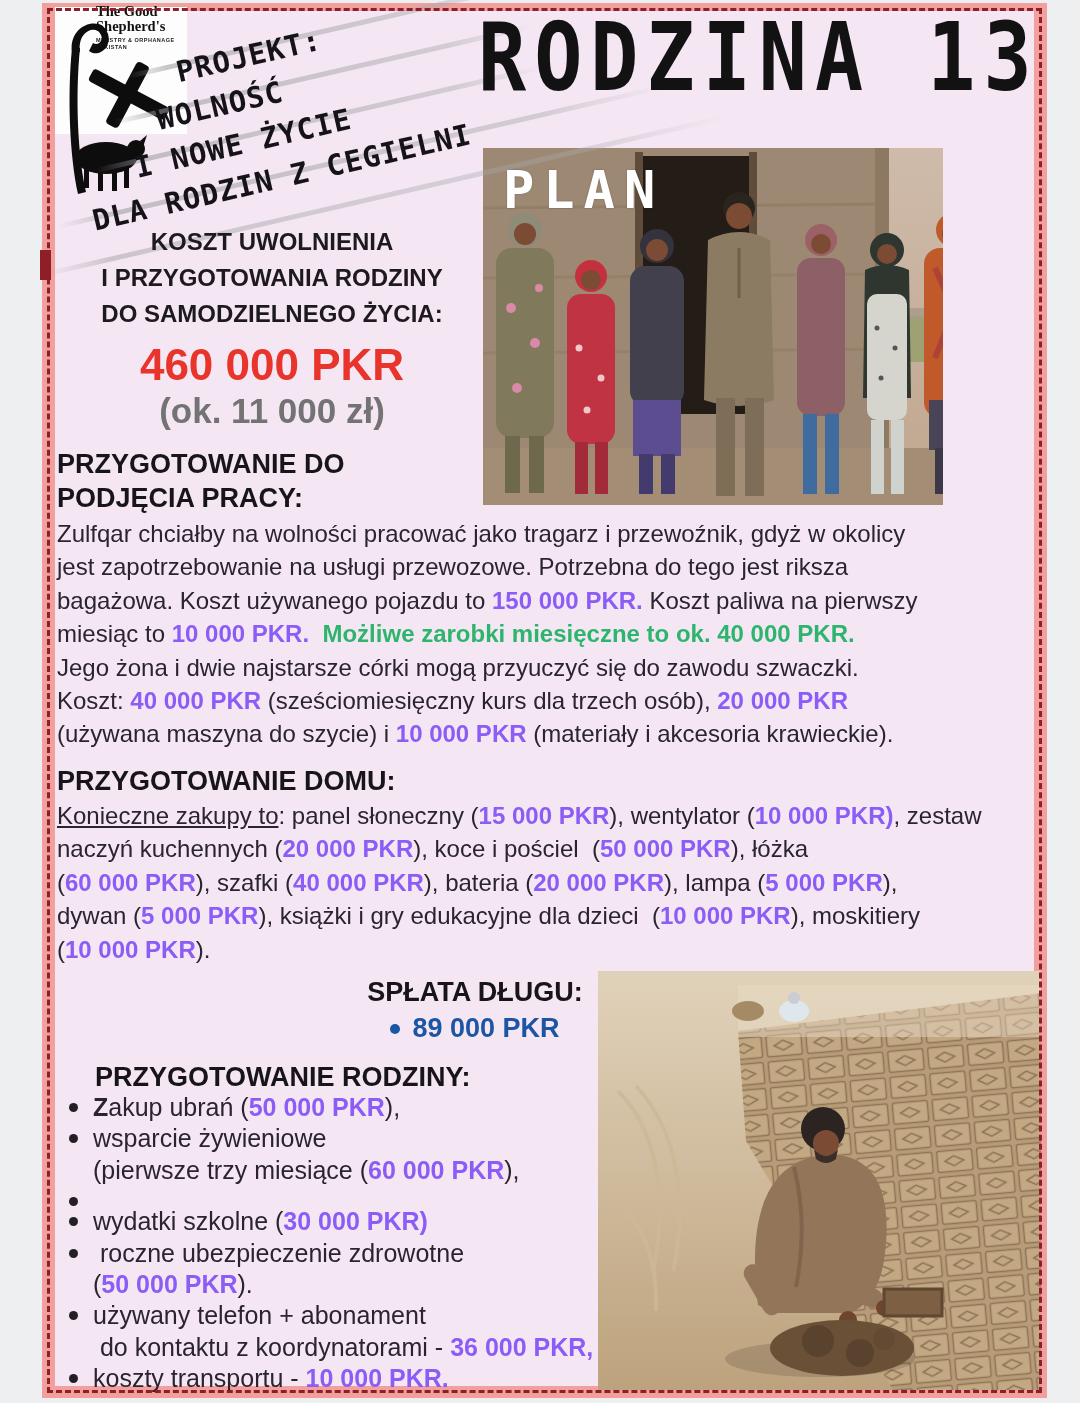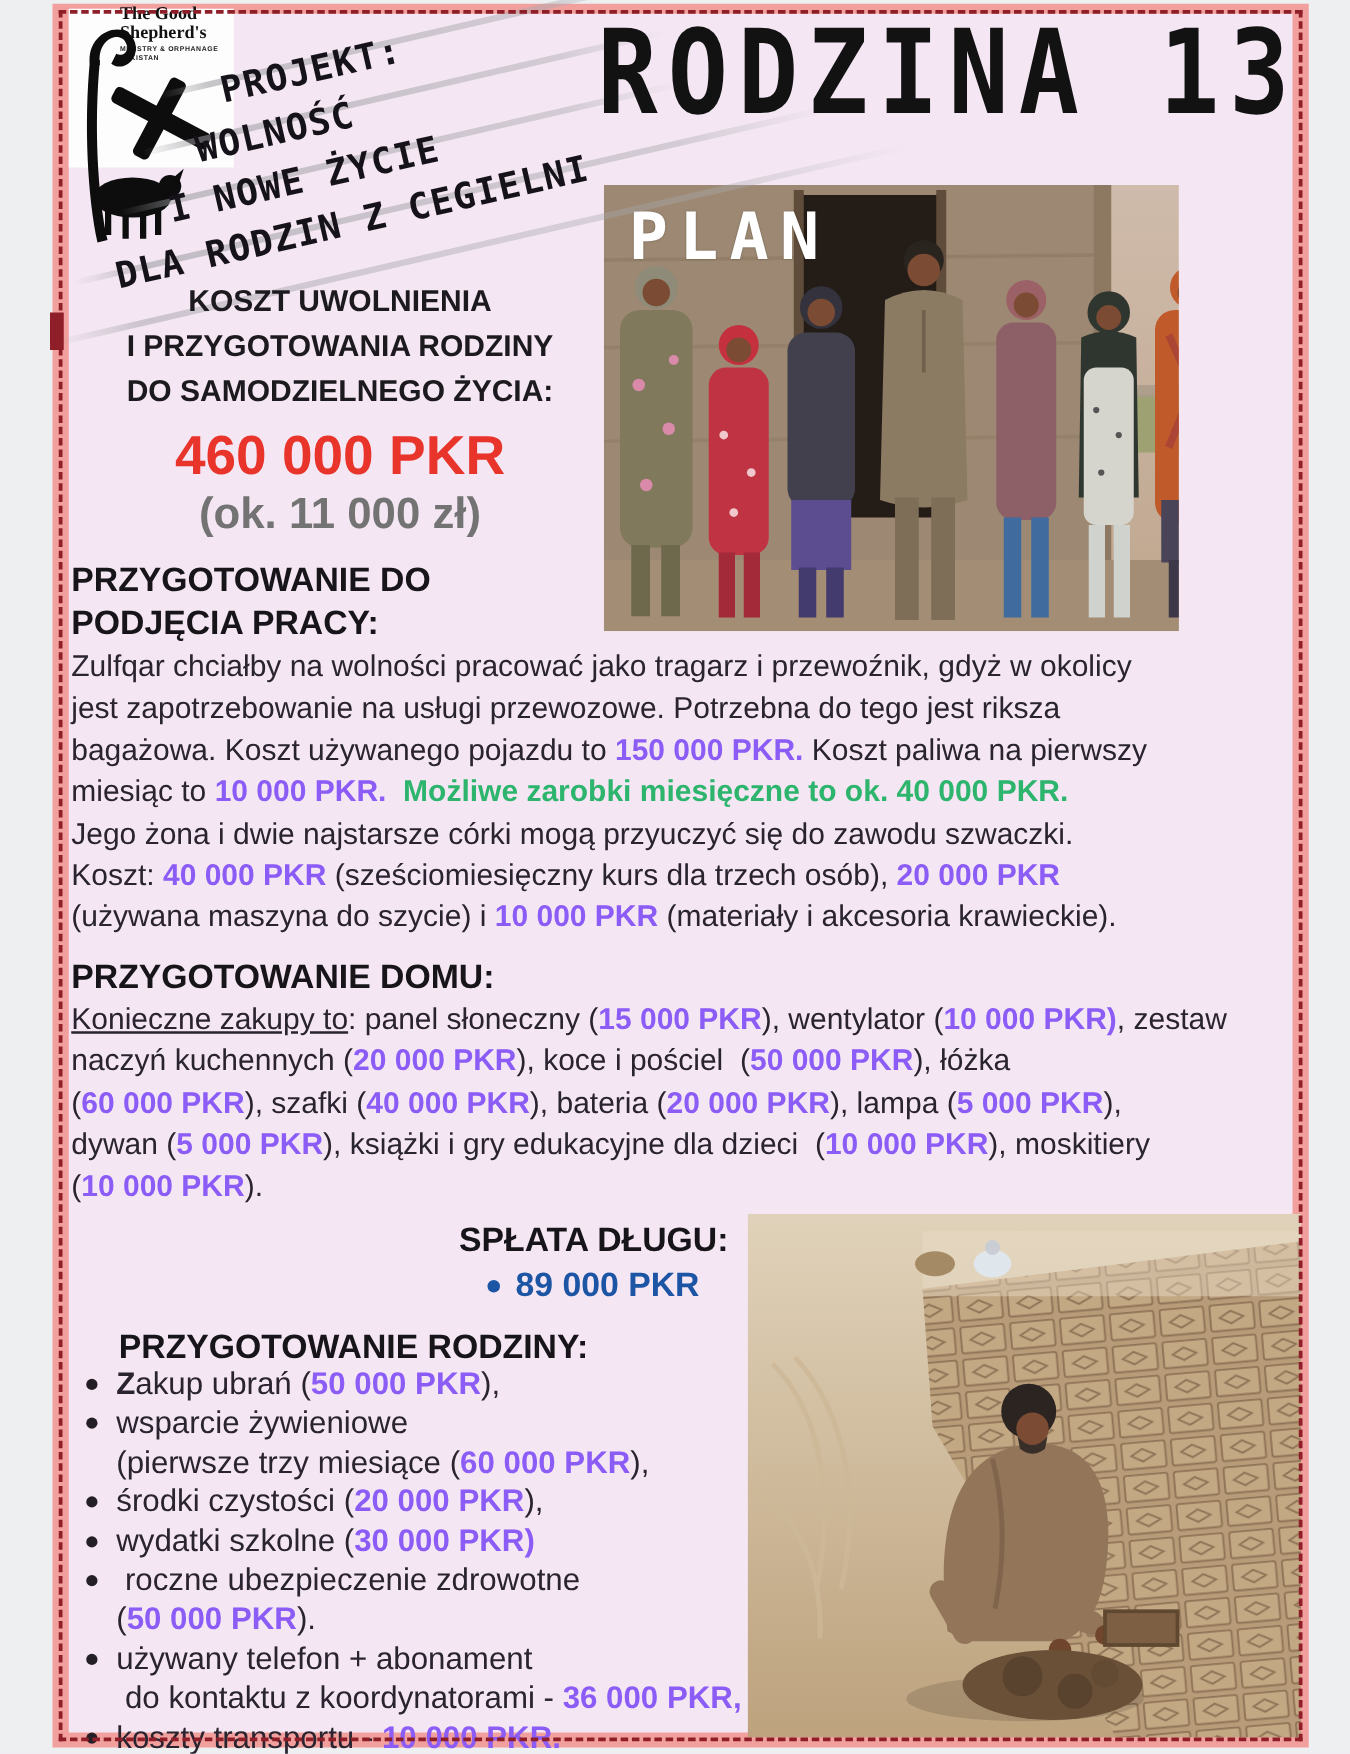--- a/index.html
+++ b/index.html
@@ -307,21 +307,20 @@
       <span class="dot"></span>
       <span class="bullet-text"><span class="seg-bb">Z</span><span class="seg-n">akup ubrań (</span><span class="seg-b">50 000 PKR</span><span class="seg-n">),</span></span>
     </div>
     <div class="bullet">
       <span class="dot"></span>
       <span class="bullet-text"><span class="seg-n">wsparcie żywieniowe
 (pierwsze trzy miesiące (</span><span class="seg-b">60 000 PKR</span><span class="seg-n">),</span></span>
     </div>
     <div class="bullet">
       <span class="dot"></span>
-      <span class="bullet-text"><span class="seg-n">środki czystości (</span><span class="seg-b">20 000 PKR</span><span class="seg-n">),</span></span>
     </div>
     <div class="bullet">
       <span class="dot"></span>
       <span class="bullet-text"><span class="seg-n">wydatki szkolne (</span><span class="seg-b">30 000 PKR)</span></span>
     </div>
     <div class="bullet">
       <span class="dot"></span>
       <span class="bullet-text"><span class="seg-n"> roczne ubezpieczenie zdrowotne
 (</span><span class="seg-b">50 000 PKR</span><span class="seg-n">).</span></span>
     </div>

